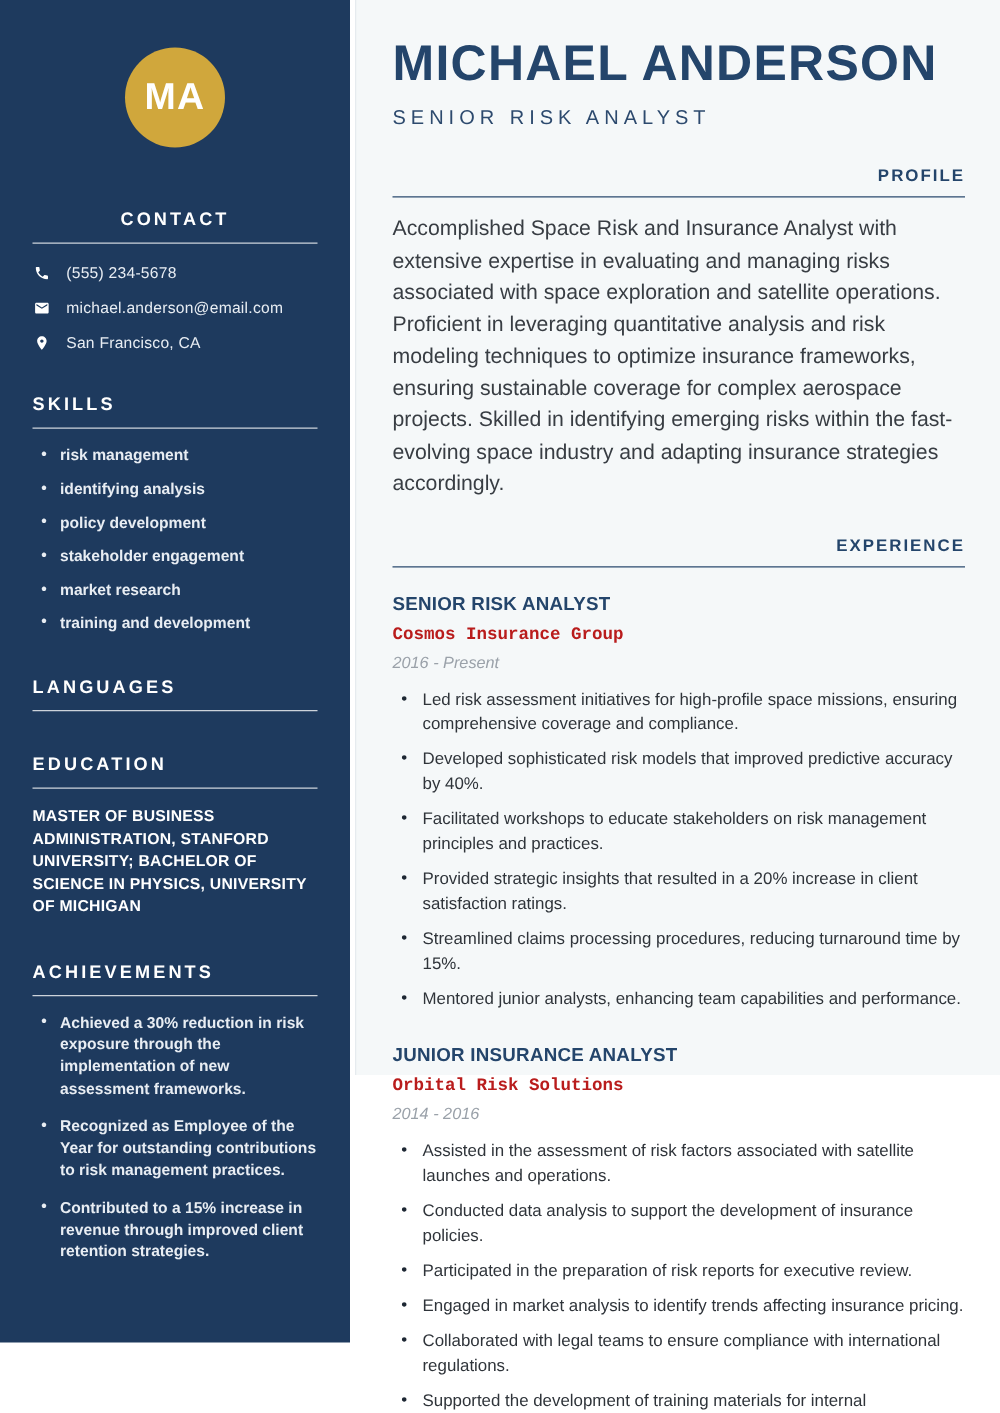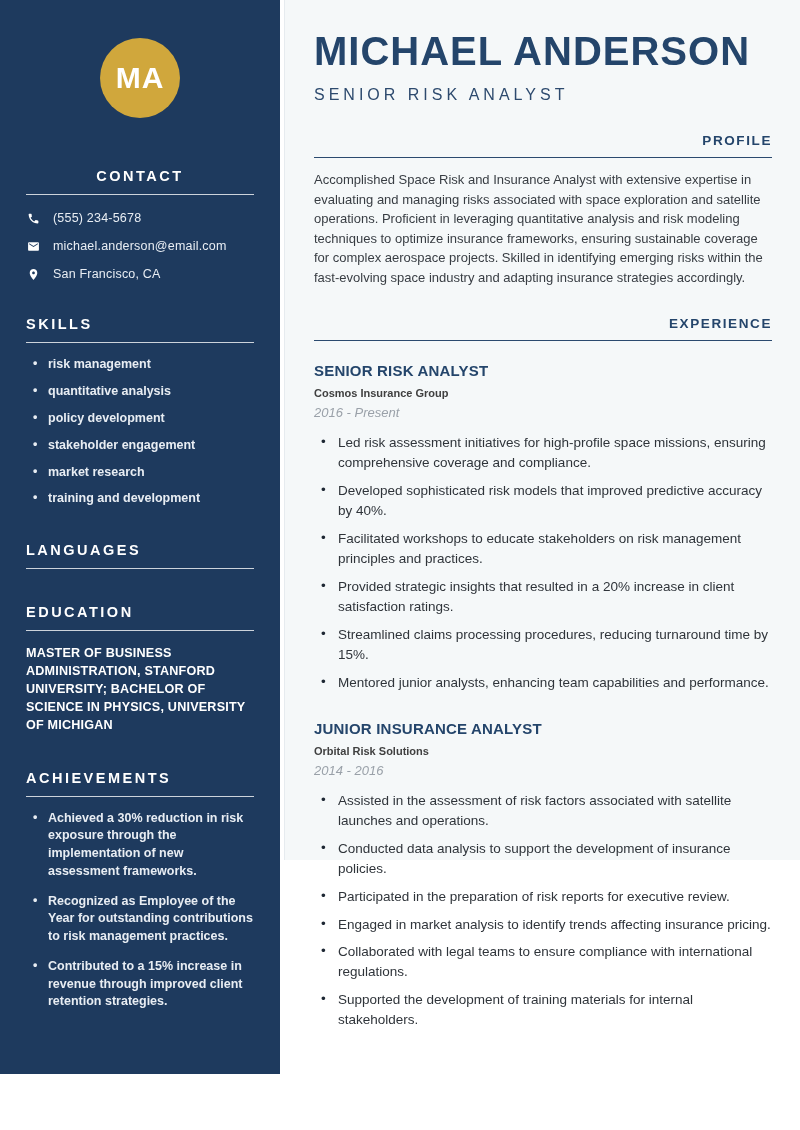--- a/index.html
+++ b/index.html
@@ -71,29 +71,29 @@
     margin:14px 0 0; font-size:16px; letter-spacing:4px;
     color:#2d4a6e; font-weight:400;
   }
   .m-section { margin-top:29px; }
   .m-h {
     margin:0; font-size:13.5px; font-weight:700; letter-spacing:1.6px;
     color:var(--heading-navy,#24456b);
     padding-bottom:9px; border-bottom:1.5px solid #2b4a6f;text-align:right;
   }
   .profile-text {
-    margin:12px 0 0; font-size:13px; line-height:1.5; color:#383d43;
+    margin:12px 0 0; font-size:17px; line-height:1.5; color:#383d43;
   }
   .job { margin-top:21px; }
   .job + .job { margin-top:27px; }
   .job-title {
     margin:0; font-size:15px; font-weight:700; letter-spacing:0.2px;
     color:var(--heading-navy,#24456b);
   }
-  .job-company { margin:8px 0 0; font-size:11px; font-weight:700; color:#404040; }
+  .job-company { margin:8px 0 0; font-size:14px; font-weight:700; color:#b91c1c;font-family:Liberation Mono, monospace; }
   .job-dates { margin:6px 0 0; font-size:13px; font-style:italic; color:var(--muted-text,#9aa1a9); }
   .job-bullets { list-style:none; margin:13px 0 0; padding:0 0 0 7px; }
   .job-bullets li {
     position:relative; padding-left:17px;
     font-size:13.5px; line-height:1.48; color:#2f343a; margin-bottom:8px;
   }
   .job-bullets li::before { content:"\2022"; position:absolute; left:0; top:-1px; color:#1d2733; }
 </style>
 </head>
 <body>
@@ -131,21 +131,21 @@
         <span>San Francisco, CA</span>
       </li>
     </ul>
   </section>
 
   <section class="side-section">
     <h2 class="side-h">SKILLS</h2>
     <ul class="side-list">
 
     <li>risk management</li>
-        <li>quantitative analysis</li>
+        <li>identifying analysis</li>
         <li>policy development</li>
         <li>stakeholder engagement</li>
         <li>market research</li>
         <li>training and development</li>
       </ul>
   </section>
 
   <section class="side-section">
     <h2 class="side-h">LANGUAGES</h2>
   </section>

